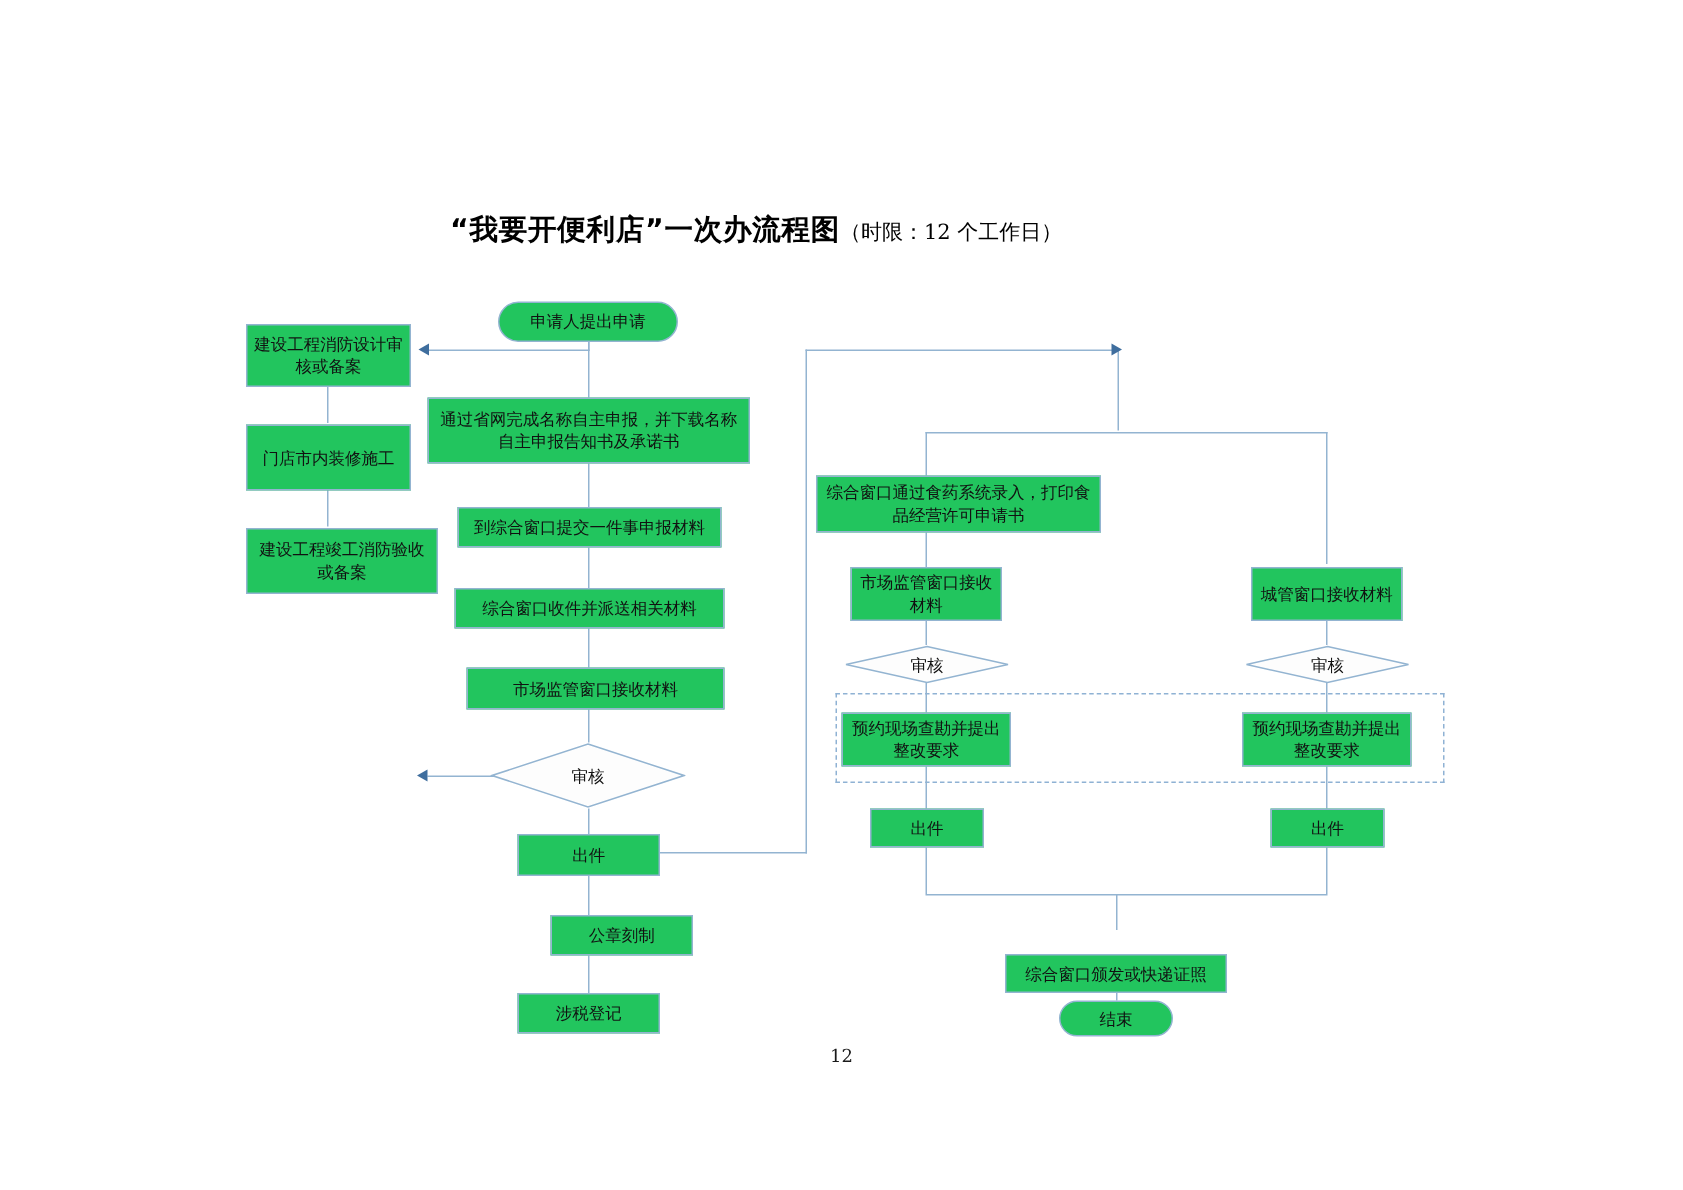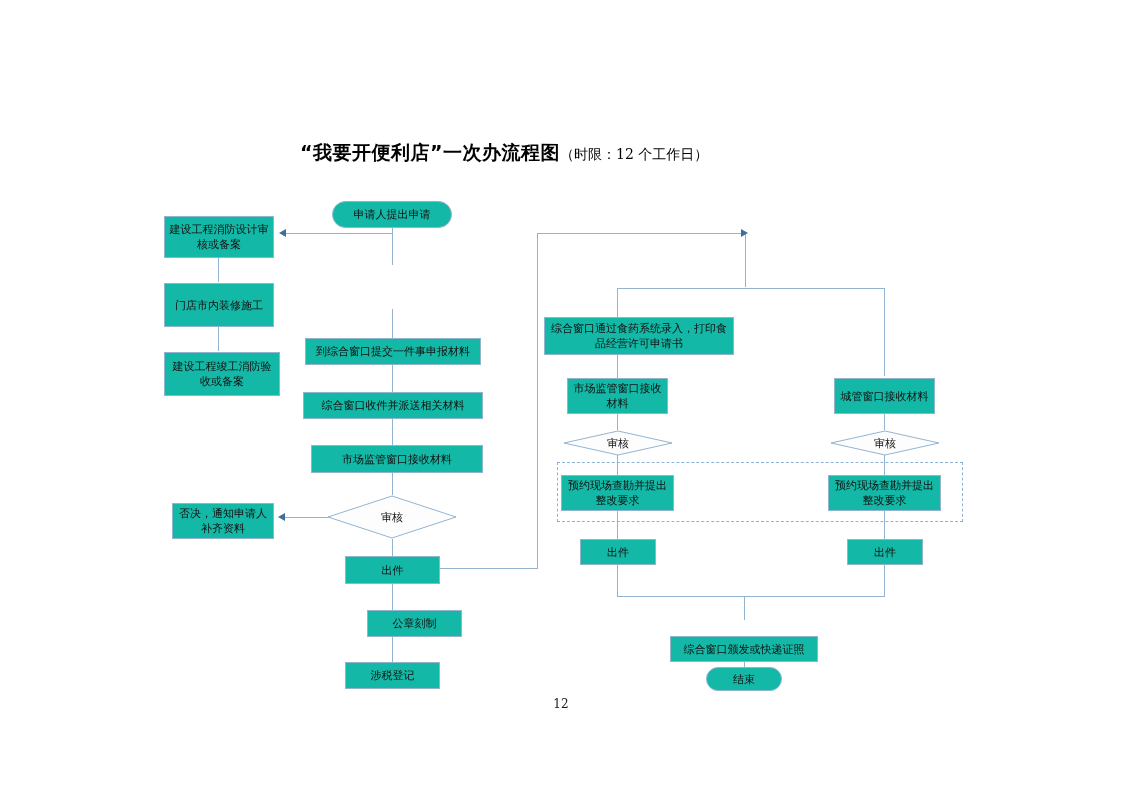--- a/index.html
+++ b/index.html
@@ -58,21 +58,21 @@
     font-family: "DejaVu Serif", "Liberation Serif", serif;
     font-size: 12px;
     color: #1a1a1a;
   }
 
   
   .node {
     position: absolute;
     box-sizing: border-box;
     border: 1px solid #93b4d1;
-    background: #14b8a6;
+    background: #22c55e;
     color: #111111;
     font-family: "DejaVu Serif", "Liberation Serif", serif;
     font-size: 11px;
     line-height: 15px;
     display: flex;
     align-items: center;
     justify-content: center;
     text-align: center;
     padding: 2px 4px;
     z-index: 3;
@@ -246,24 +246,24 @@
 
   <div class="ln v" style="left:744px; top:643px; height:24px;"></div>
   <div class="arrow down" style="left:740px; top:661px;"></div>
 
   <div class="node term" style="left:332px; top:201px; width:120px; height:27px;">申请人提出申请</div>
 
   <div class="node wrap" style="left:164px; top:216px; width:110px; height:42px;">建设工程消防设计审核或备案</div>
 
   <div class="node wrap" style="left:164px; top:283px; width:110px; height:44px;">门店市内装修施工</div>
 
-  <div class="node wrap" style="left:164px; top:352px; width:116px; height:44px;">建设工程竣工消防验收或备案</div>
-
-  <div class="node wrap" style="left:172px; top:503px; width:102px; height:36px;">否决，通知申请人补齐资料</div>
-
+  <div class="node wrap" style="left:164px; top:352px; width:128px; height:44px;">建设工程竣工消防验收或备案</div>
+
+
+  <div class="node wrap" style="left:285px; top:265px; width:215px; height:44px;">通过省网完成名称自主申报，并下载名称自主申报告知书及承诺书</div>
 
   <div class="node wrap" style="left:305px; top:338px; width:176px; height:27px;">到综合窗口提交一件事申报材料</div>
 
   <div class="node wrap" style="left:303px; top:392px; width:180px; height:27px;">综合窗口收件并派送相关材料</div>
 
   <div class="node wrap" style="left:311px; top:445px; width:172px; height:28px;">市场监管窗口接收材料</div>
 
   <div class="diamond" style="left:327px; top:495px; width:130px; height:44px;">
     <svg width="130" height="44" viewBox="0 0 130 44">
       <polygon points="65,1 129,22 65,43 1,22" fill="#fdfdfd" stroke="#93b4d1" stroke-width="1"></polygon>

